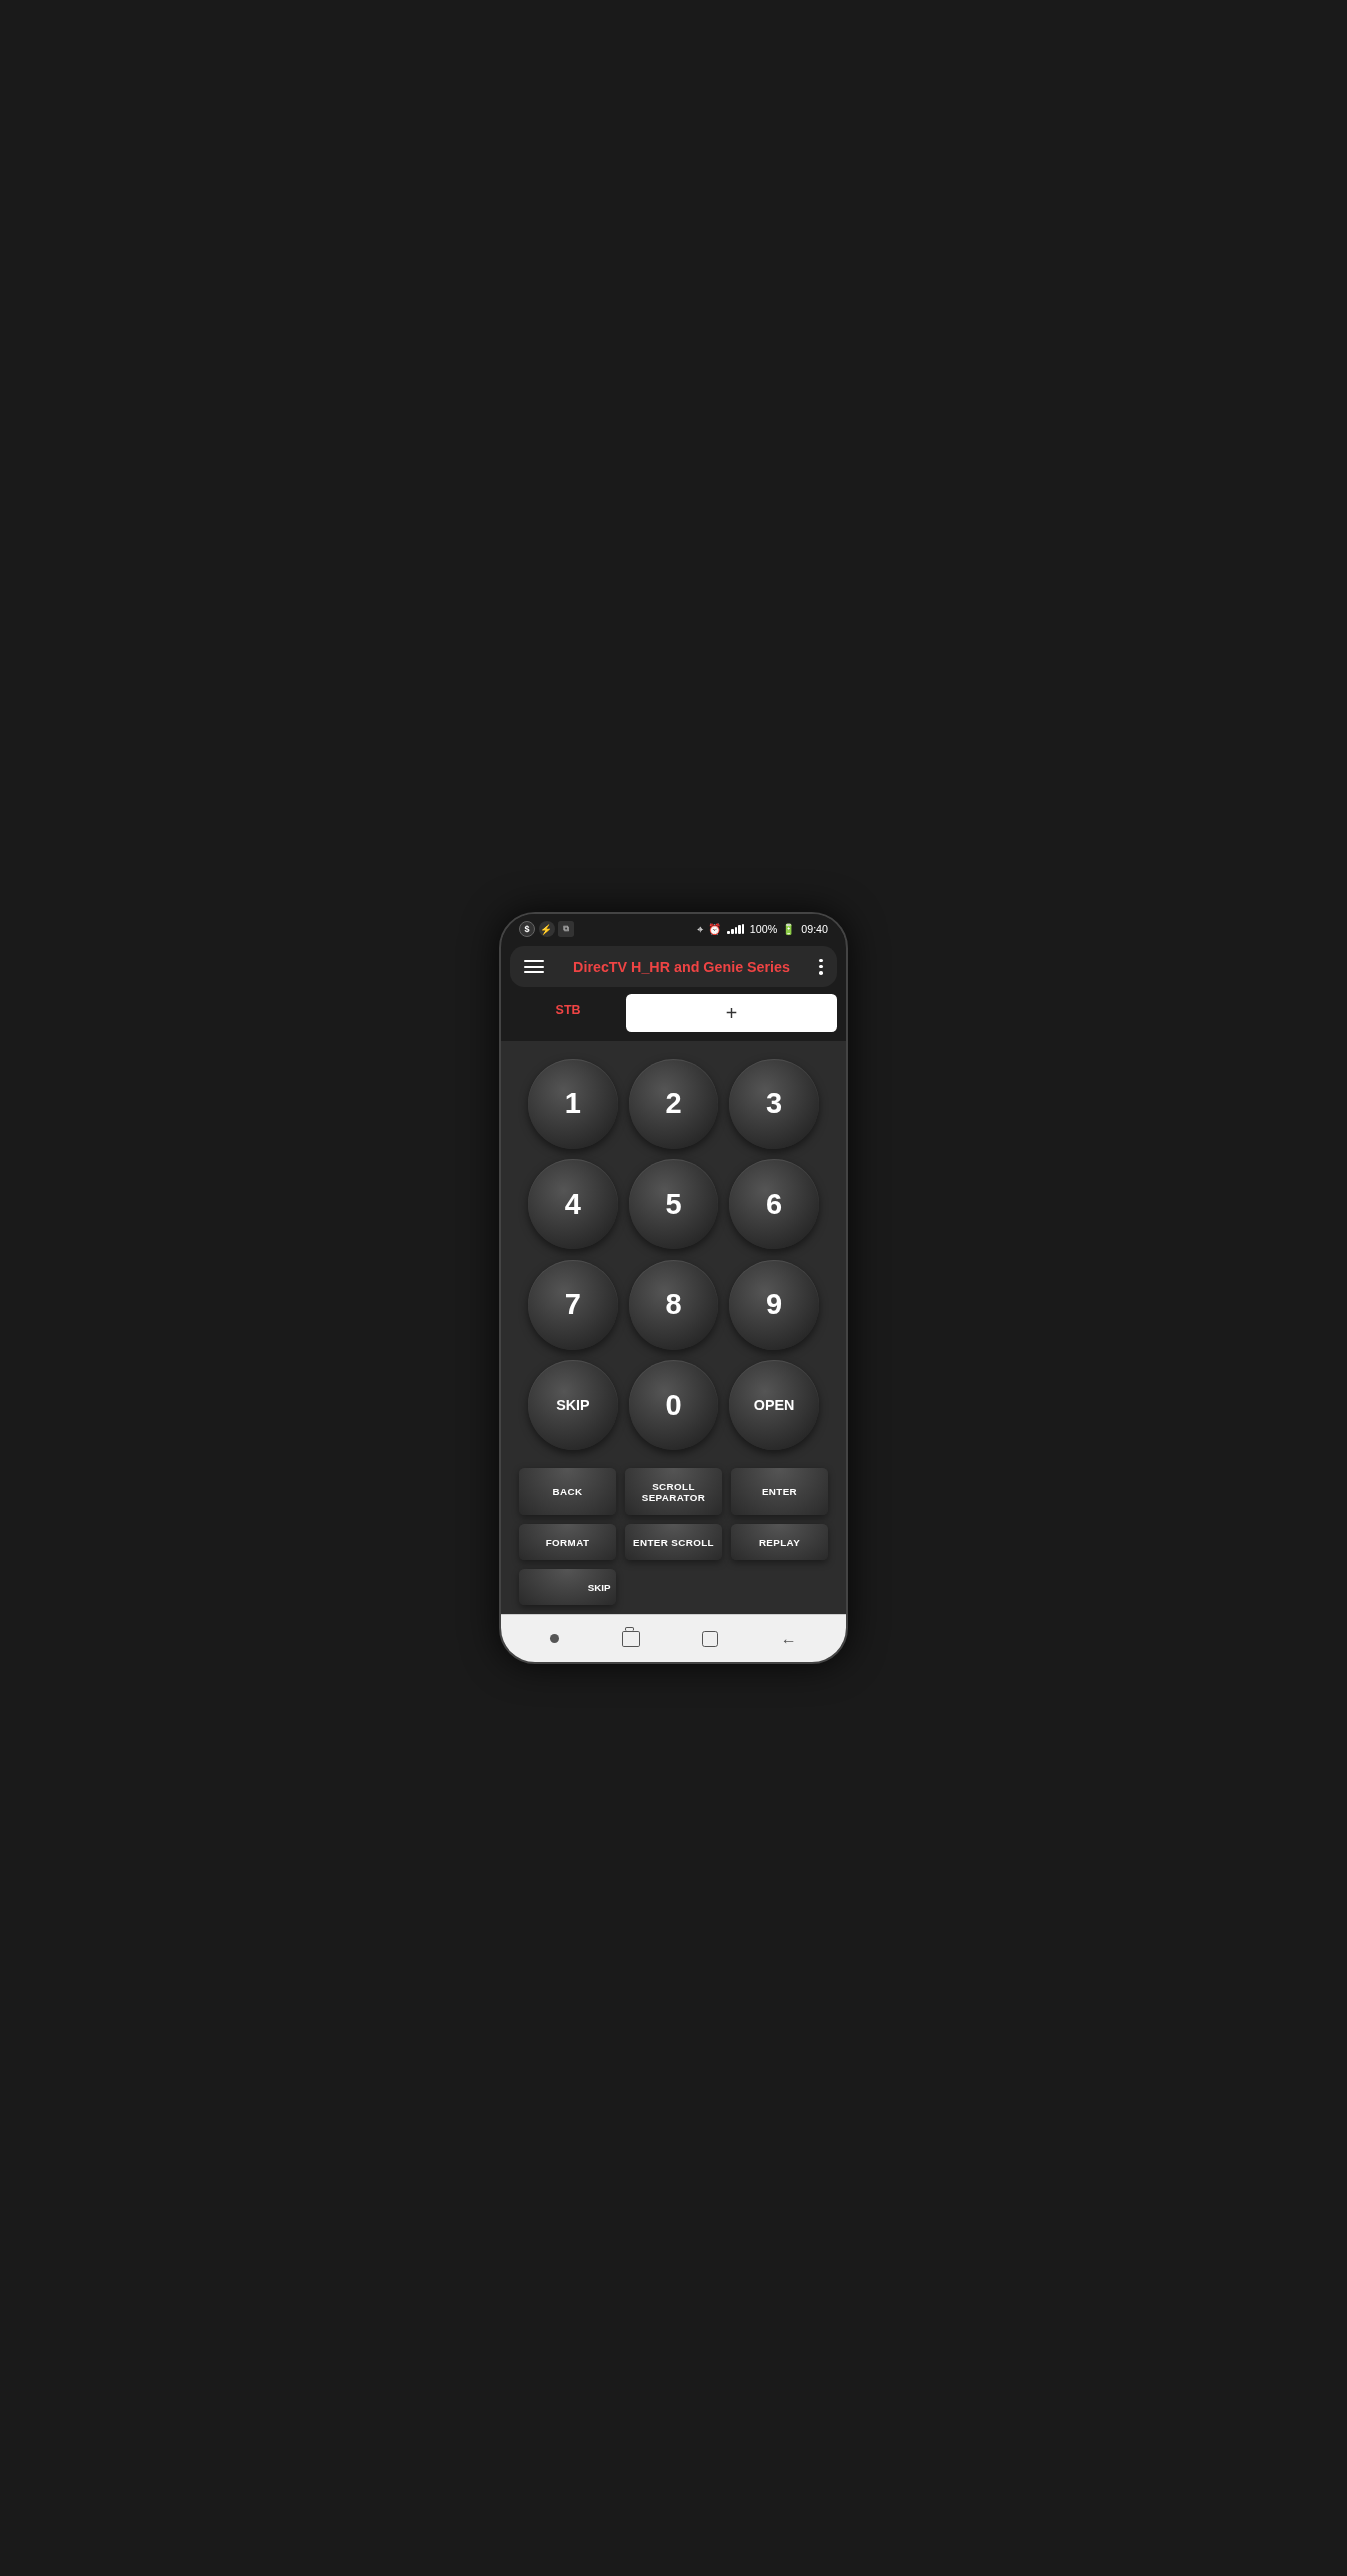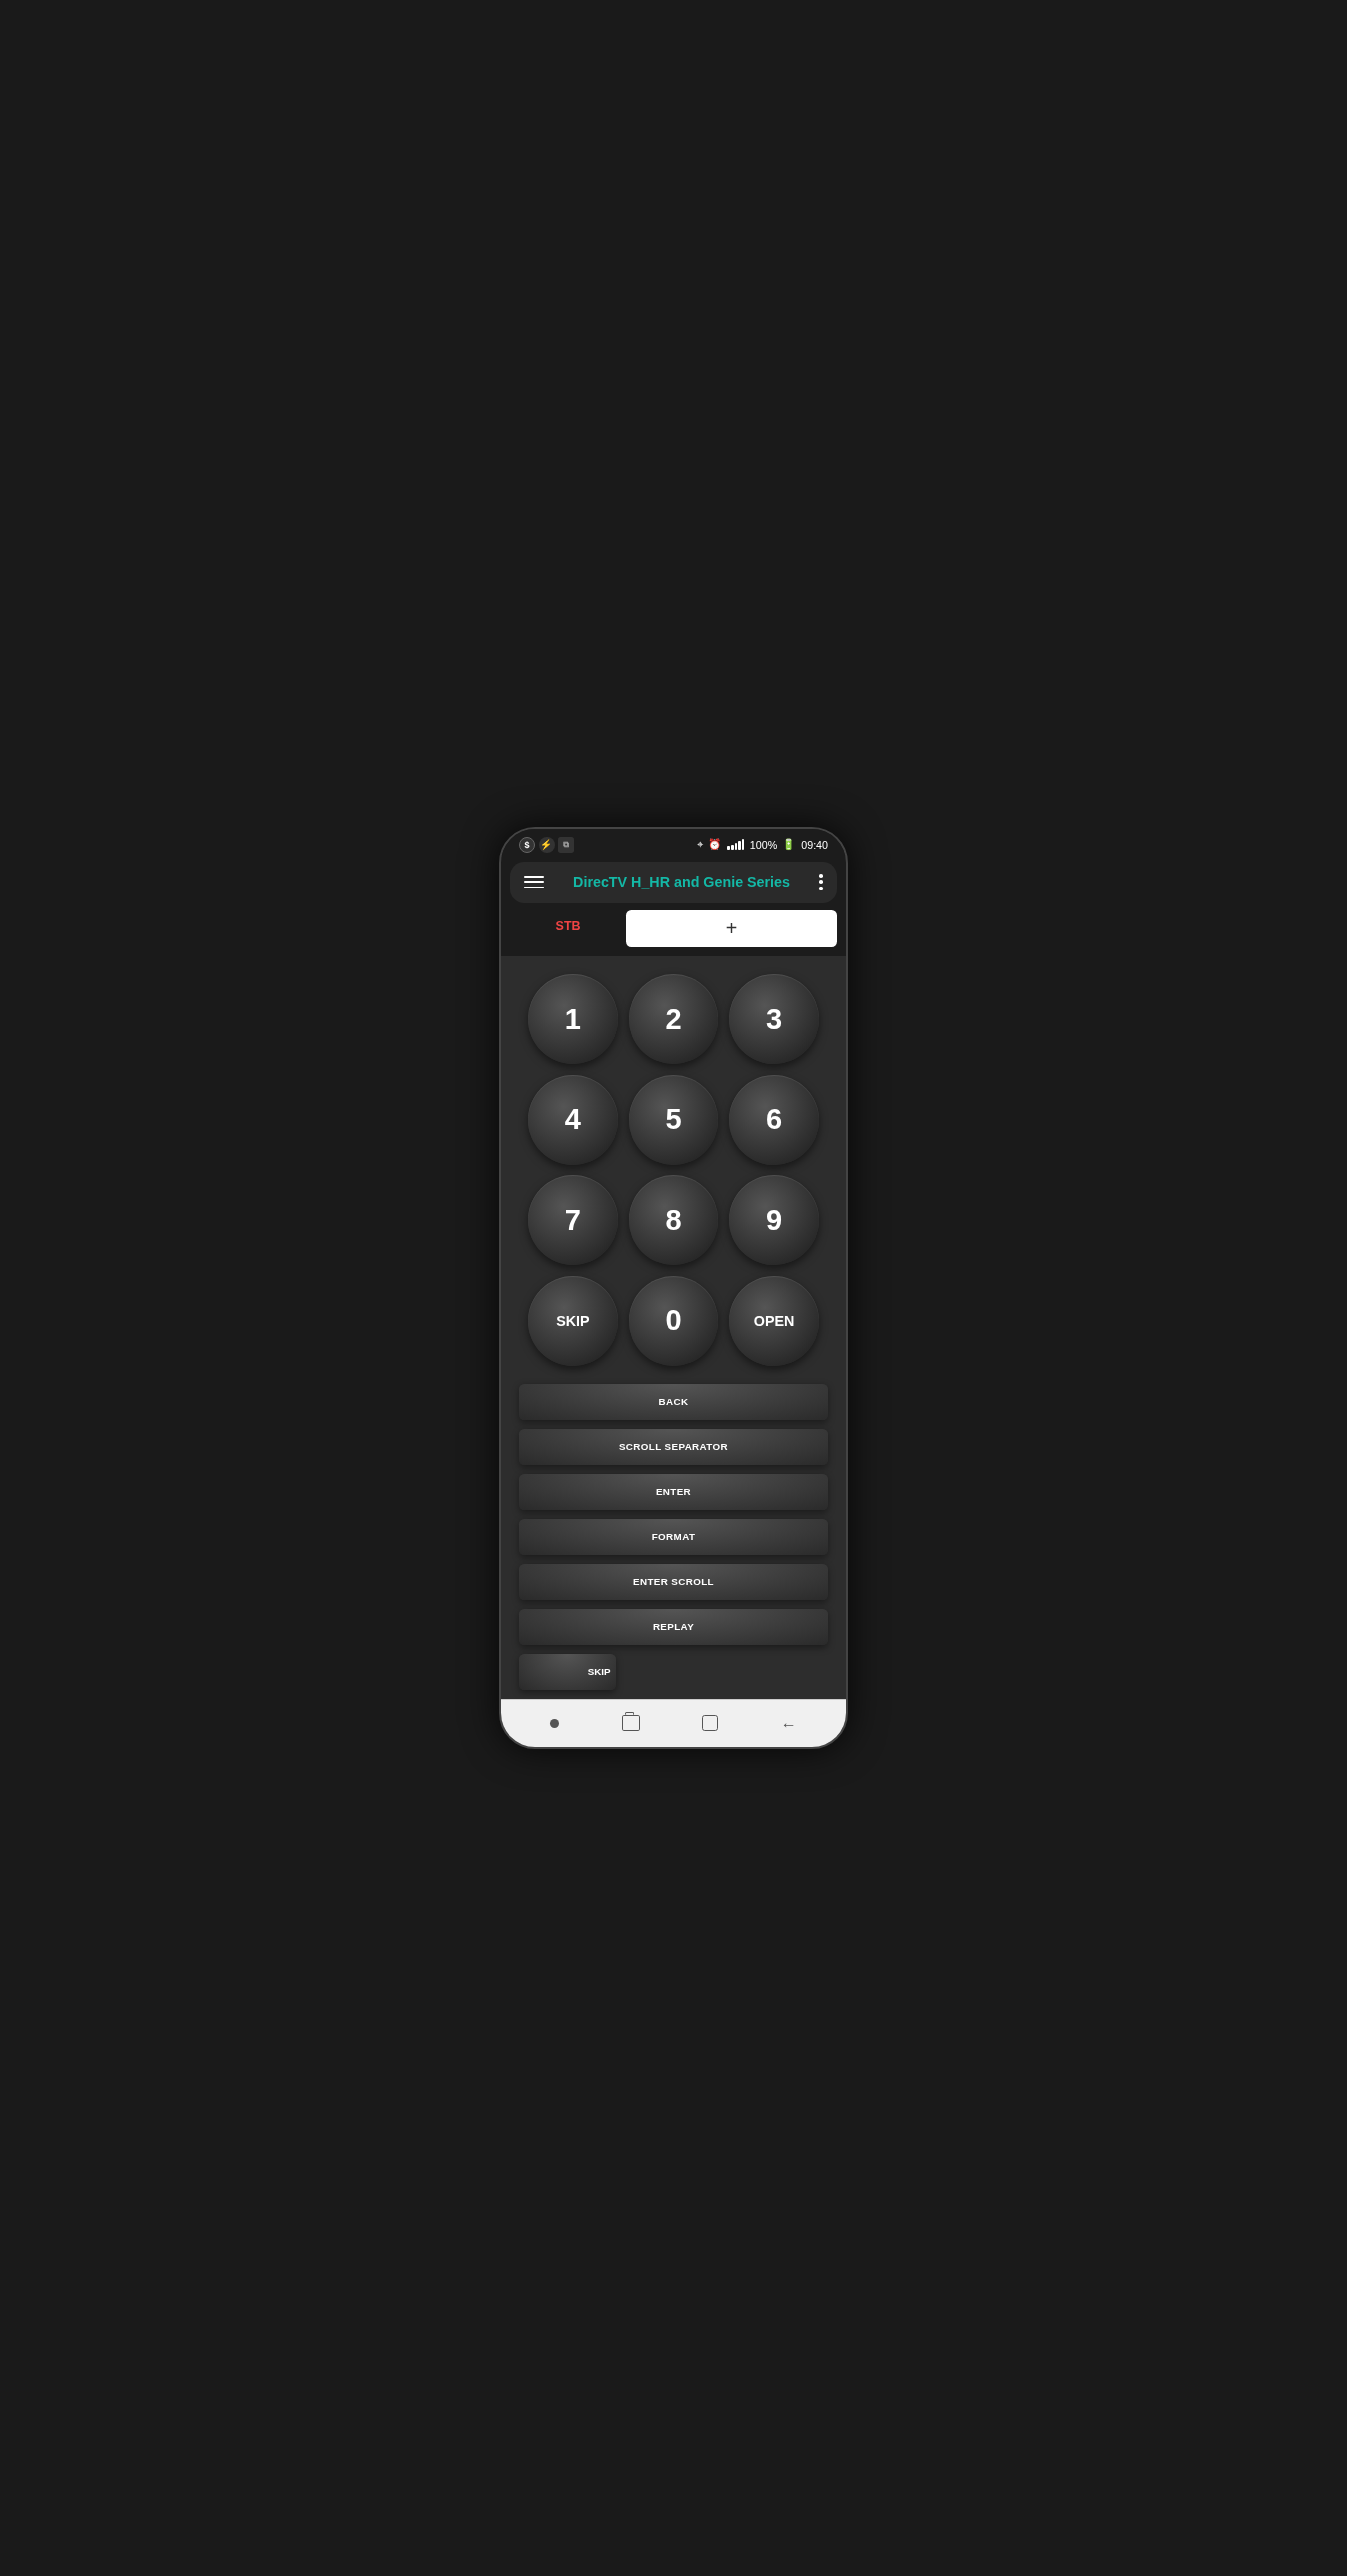--- a/index.html
+++ b/index.html
@@ -115,21 +115,21 @@
     }
 
     .menu-line {
       width: 19.7px;
       height: 1.8px;
       background: #fff;
       border-radius: 0.9px;
     }
 
     .app-title {
-      color: #14b8a6;
+      color: #ef4444;
       font-weight: bold;
       font-size: 14.3px;
     }
 
     .more-icon {
       color: #fff;
       font-size: 18px;
       cursor: pointer;
       display: flex;
       flex-direction: column;
@@ -213,21 +213,21 @@
       font-weight: bold;
     }
 
     
     .func-buttons {
       padding: 9px 9px;
     }
 
     .func-row {
       display: grid;
-      grid-template-columns: repeat(1, 1fr);
+      grid-template-columns: repeat(3, 1fr);
       gap: 9px;
       margin-bottom: 9px;
     }
 
     .func-btn {
       background: radial-gradient(ellipse at center top, #555, #2a2a2a);
       border: none;
       border-radius: 5.4px;
       color: #fff;
       font-size: 9.8px;

